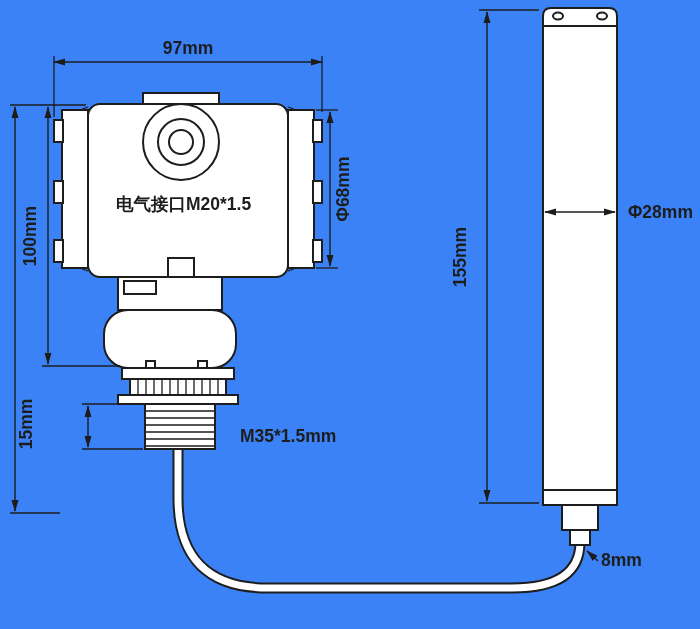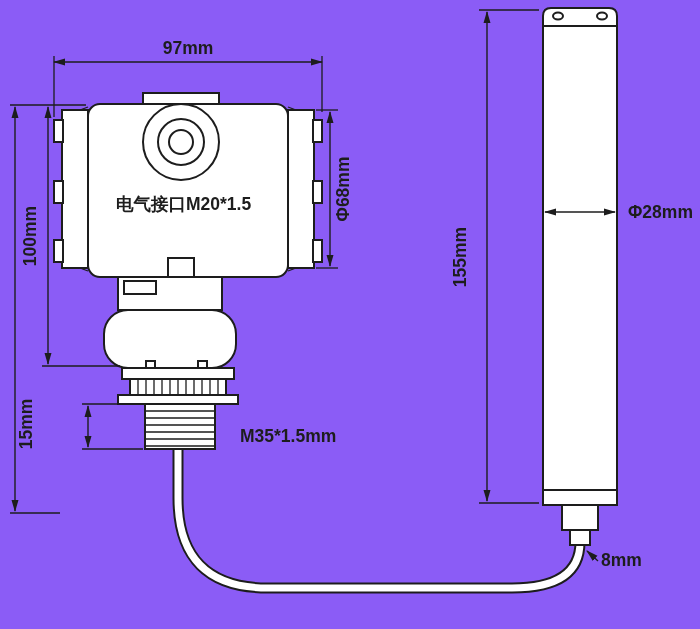--- a/index.html
+++ b/index.html
@@ -5,21 +5,21 @@
   html, body {
     margin: 0;
     padding: 0;
     background: #ffffff;
     font-family: "Liberation Sans", sans-serif;
   }
   .canvas {
     position: relative;
     width: 700px;
     height: 629px;
-    background: #8b5cf6;
+    background: #3b82f6;
     overflow: hidden;
   }
   svg { display: block; }
   .part  { fill: #ffffff; stroke: #1d1d1d; stroke-width: 2; }
   .pline { fill: none;    stroke: #1d1d1d; stroke-width: 2; }
   .thin  { fill: none;    stroke: #1d1d1d; stroke-width: 1.3; }
   .dim   { fill: none;    stroke: #1d1d1d; stroke-width: 1.4; }
   .cable-outer { fill: none; stroke: #1d1d1d; stroke-width: 11; }
   .cable-inner { fill: none; stroke: #ffffff; stroke-width: 7; }
   .dimtext {

